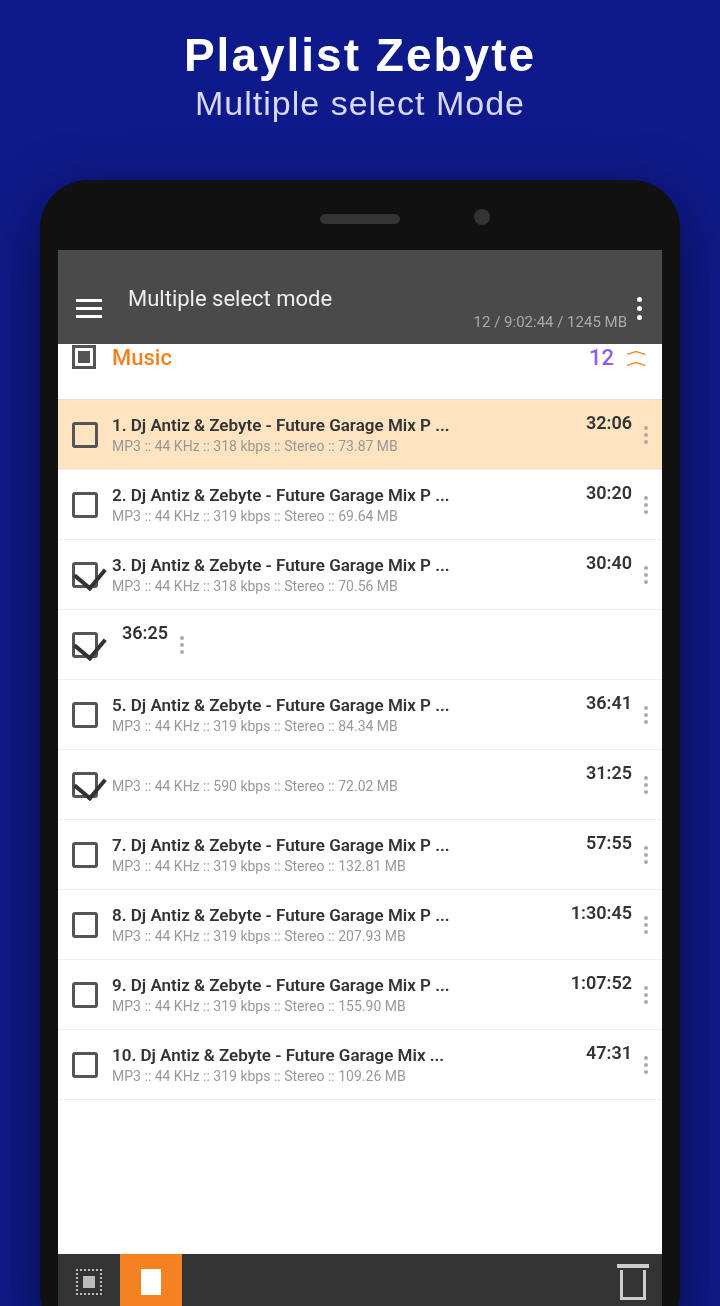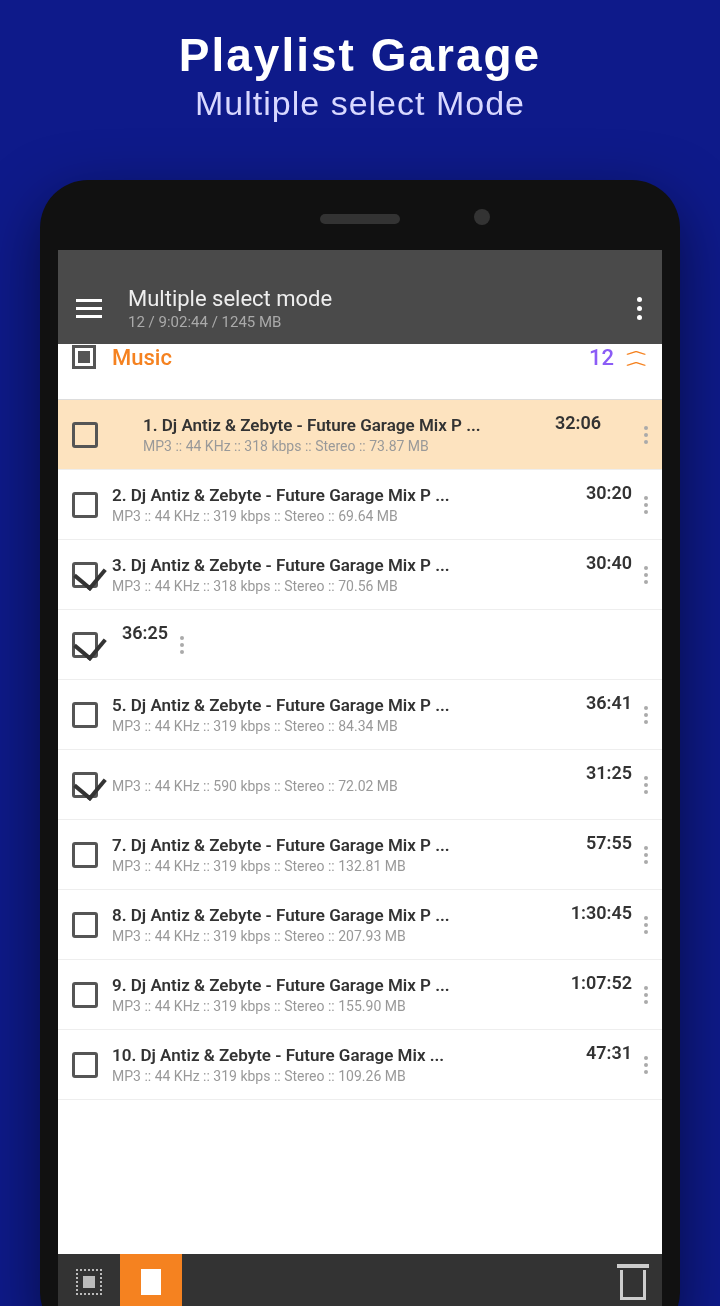--- a/index.html
+++ b/index.html
@@ -97,20 +97,21 @@
   flex: 1;
 }
 .app-bar-title {
   font-size: 22px;
   color: #eee;
 }
 .app-bar-sub {
   font-size: 15px;
   color: #aaa;
   margin-top: 2px;
+  text-align: right;
 }
 .overflow-icon {
   display: flex;
   flex-direction: column;
   gap: 4px;
   padding: 10px;
   cursor: pointer;
 }
 .overflow-icon span {
   width: 5px;
@@ -165,21 +166,20 @@
 }
 .track {
   display: flex;
   align-items: center;
   padding: 8px 10px 8px 14px;
   border-bottom: 1px solid #eee;
   min-height: 70px;
 }
 .track.playing {
   background: #fde3bf;
-  gap: 31px;
 }
 .track-checkbox {
   width: 26px;
   height: 26px;
   border: 3px solid #555;
   border-radius: 3px;
   margin-right: 14px;
   position: relative;
   cursor: pointer;
   flex-shrink: 0;
@@ -290,21 +290,21 @@
   left: -6px;
   right: -6px;
   height: 4px;
   background: #ccc;
 }
 </style>
 </head>
 <body>
 
 <div class="promo-title">
-  <h1>Playlist Garage</h1>
+  <h1>Playlist Zebyte</h1>
   <h2>Multiple select Mode</h2>
 </div>
 
 <div class="phone-frame">
   <div class="phone-speaker"></div>
   <div class="phone-camera"></div>
   <div class="screen">
     <div class="status-bar"></div>
 
     <div class="app-bar">

